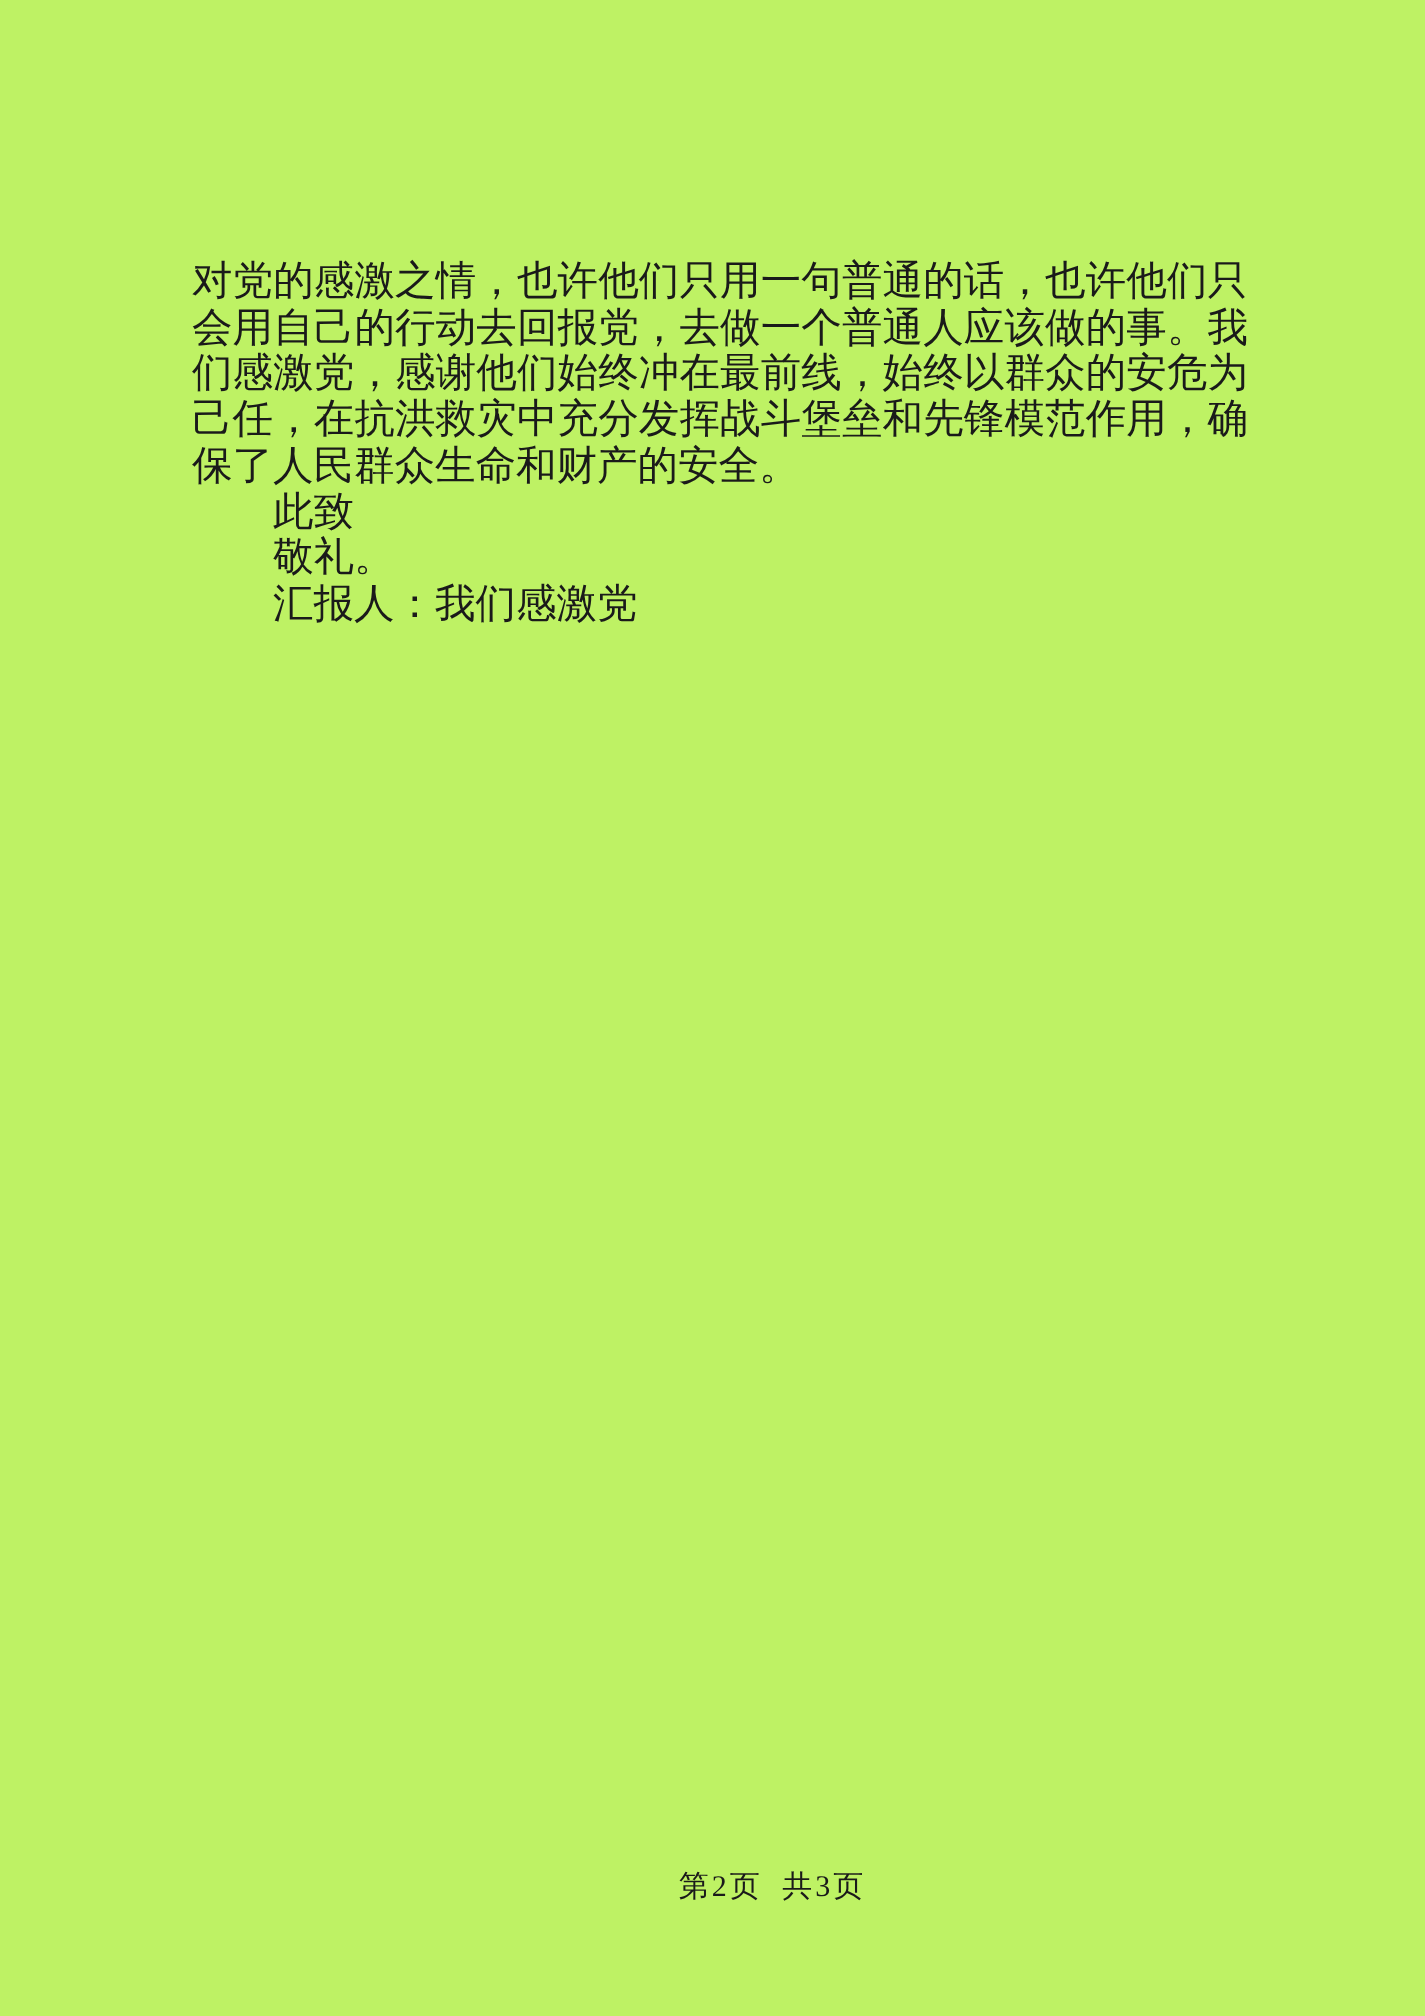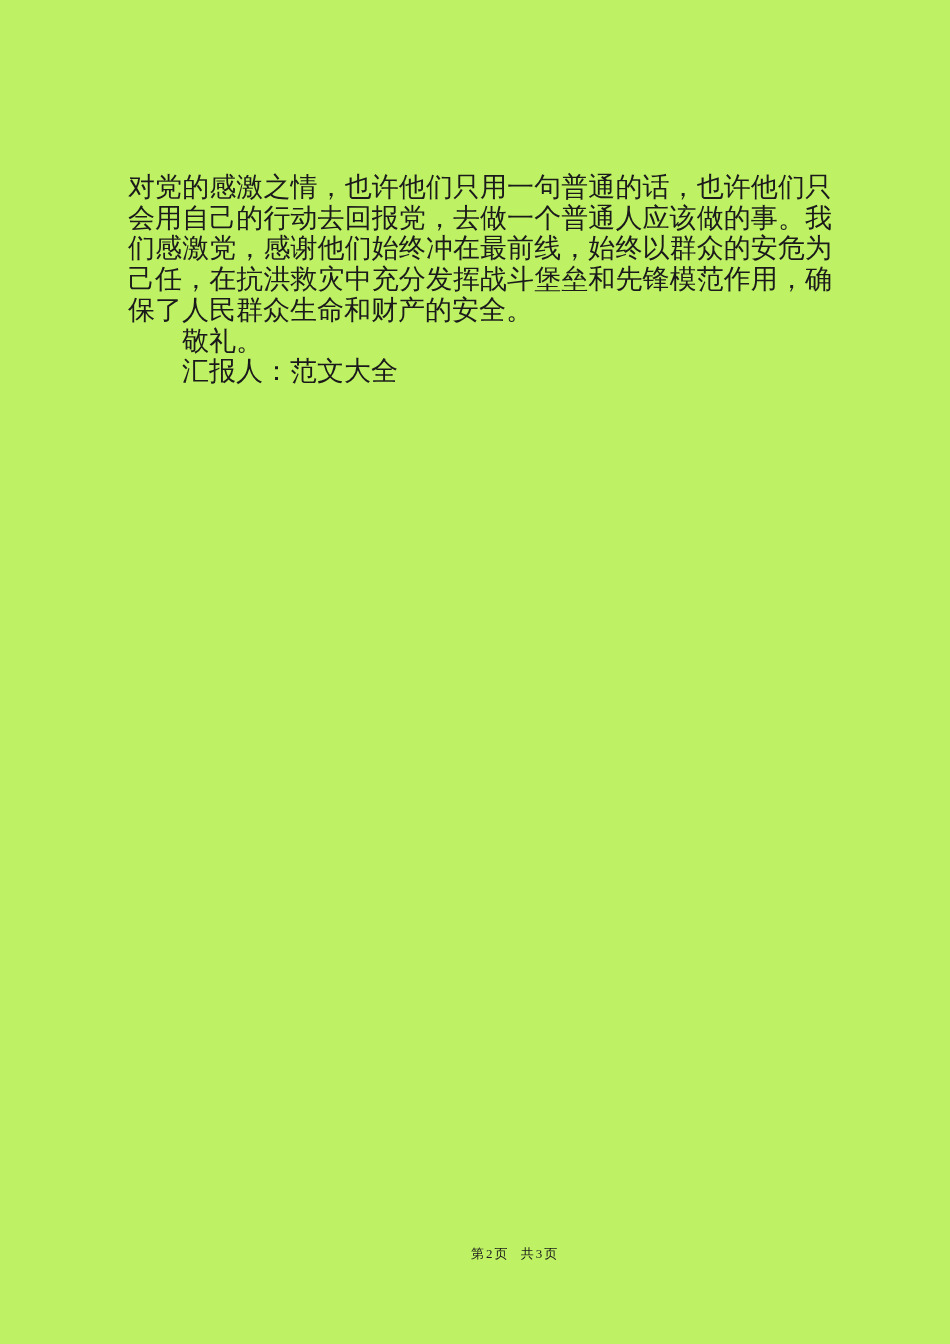--- a/index.html
+++ b/index.html
@@ -38,34 +38,35 @@
   }
   .page-footer {
     position: absolute;
     left: 0;
     top: 1244px;
     width: 100%;
     text-align: center;
     transform: translateX(26px);
   }
   .page-footer .page-number {
-    font-size: 13px;
+    font-size: 20px;
     letter-spacing: 2px;
     word-spacing: 6px;
     color: #1a1a1a;
   }
 </style>
 </head>
 <body>
 
 <div class="page">
 
   <div class="doc-body">
     <p class="no-indent">对党的感激之情，也许他们只用一句普通的话，也许他们只会用自己的行动去回报党，去做一个普通人应该做的事。我们感激党，感谢他们始终冲在最前线，始终以群众的安危为己任，在抗洪救灾中充分发挥战斗堡垒和先锋模范作用，确保了人民群众生命和财产的安全。</p>
+    <p>此致</p>
     <p>敬礼。</p>
-    <p>汇报人：范文大全</p>
+    <p>汇报人：我们感激党</p>
   </div>
 
   <div class="page-footer">
     <span class="page-number">第2页 共3页</span>
   </div>
 
 </div>
 
 </body></html>

